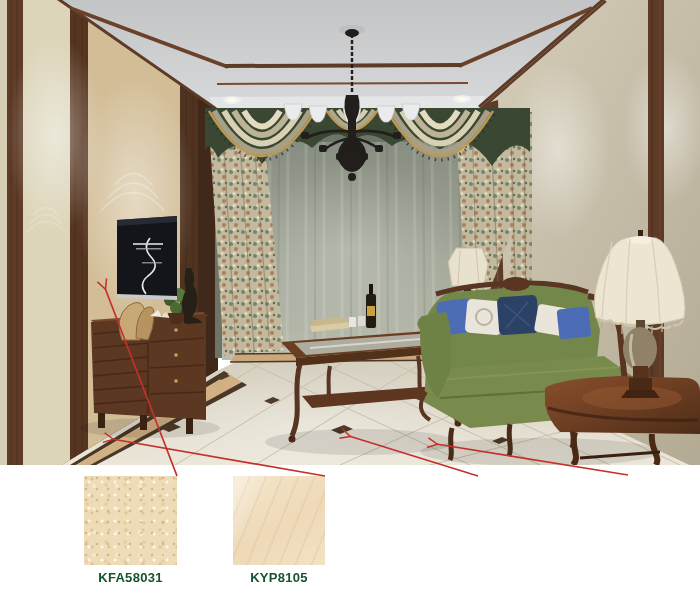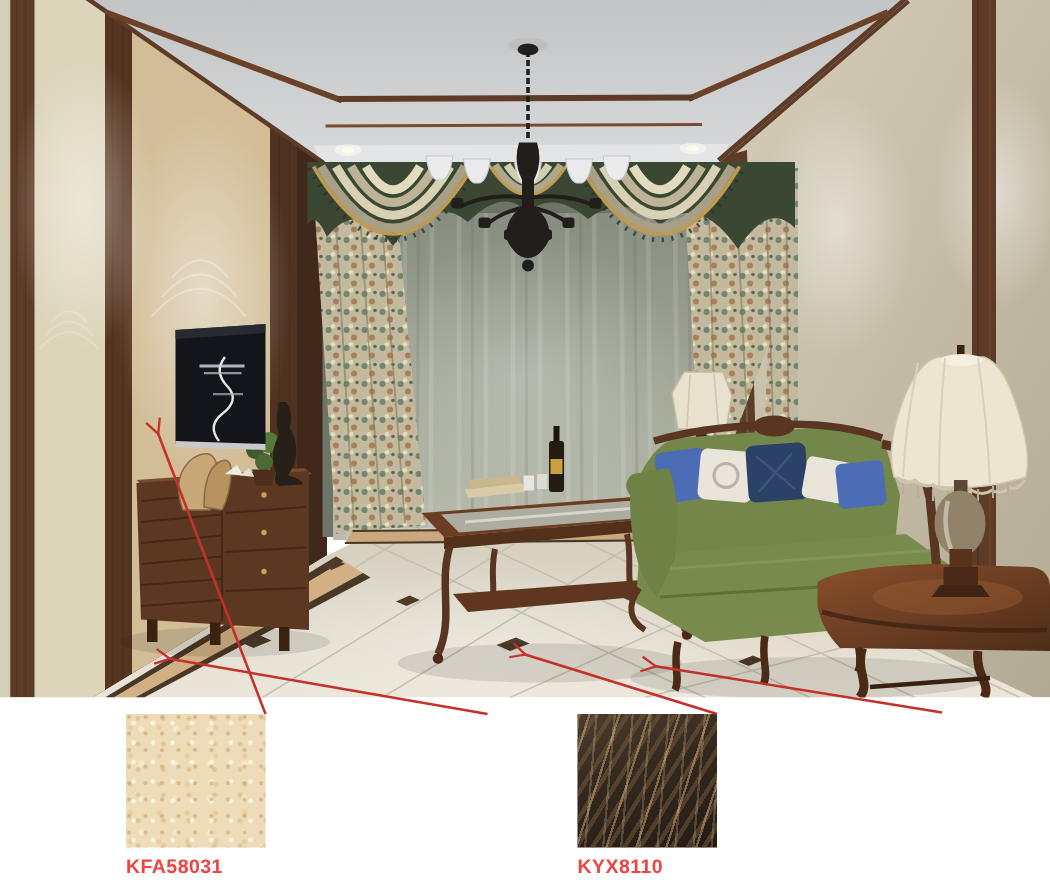--- a/index.html
+++ b/index.html
@@ -2,22 +2,22 @@
 <html><head>
 <meta charset="utf-8">
 <style>
   html,body{margin:0;padding:0;background:#ffffff;}
   .stage{position:relative;width:700px;height:590px;background:#ffffff;overflow:hidden;
          font-family:"Liberation Sans","DejaVu Sans",sans-serif;}
   .render{position:absolute;left:0;top:0;width:700px;height:465px;}
   .swatches{position:absolute;left:0;top:0;width:700px;height:590px;pointer-events:none;}
   .tile{position:absolute;top:476px;margin:0;pointer-events:auto;}
   .tile .tile-img{width:100%;height:89px;}
-  .tile .tile-code{display:block;margin-top:5px;font-size:13px;font-weight:700;
-                   color:#ef4444;letter-spacing:.3px;white-space:nowrap;}
+  .tile .tile-code{display:block;text-align:center;margin-top:5px;font-size:13px;font-weight:700;
+                   color:#14532d;letter-spacing:.3px;white-space:nowrap;}
   .t1{left:84px;width:93px;}
   .t2{left:233px;width:92px;}
   .t3{left:385px;width:93px;}
   .t4{left:533px;width:95px;}
 
   
   .tex-speckle{
     background-color:#eedcb8;
     background-image:
       radial-gradient(circle at 2px 2px, rgba(196,155,98,.55) 1px, transparent 1.7px),
@@ -428,23 +428,23 @@
         <circle cx="352" cy="177" r="4"></circle>
       </g>
     </g>
   </svg>
 
   <div class="swatches">
     <figure class="tile t1">
       <div class="tile-img tex-speckle"></div>
       <figcaption class="tile-code">KFA58031</figcaption>
     </figure>
-    <figure class="tile t3">
-      <div class="tile-img tex-darkmarble"></div>
-      <figcaption class="tile-code">KYX8110</figcaption>
+    <figure class="tile t2">
+      <div class="tile-img tex-cream"></div>
+      <figcaption class="tile-code">KYP8105</figcaption>
     </figure>
   </div>
 
   <svg id="arrow-layer" width="700" height="590" viewBox="0 0 700 590" xmlns="http://www.w3.org/2000/svg">
     <defs>
       <marker id="ah" markerWidth="16" markerHeight="14" refX="1.5" refY="0" orient="auto" markerUnits="userSpaceOnUse" viewBox="-2 -7 18 14">
         <path id="ah-path" d="M11,-5.5 L0,0 L11,5.5" fill="none" stroke="#c5302a" stroke-width="1.7"></path>
       </marker>
     </defs>
     <g id="arrow-lines">

